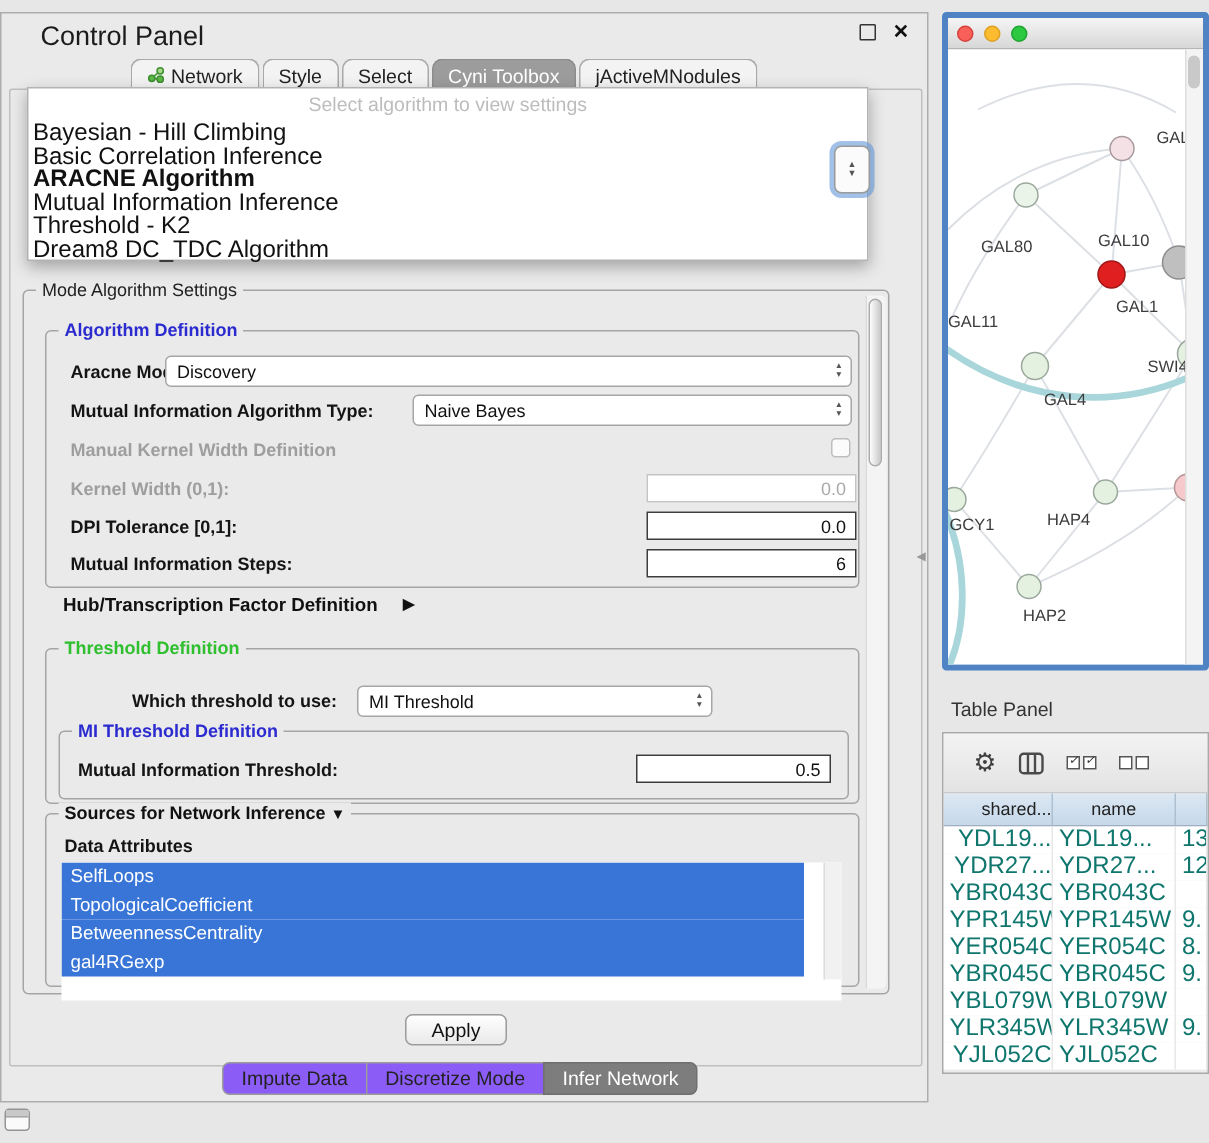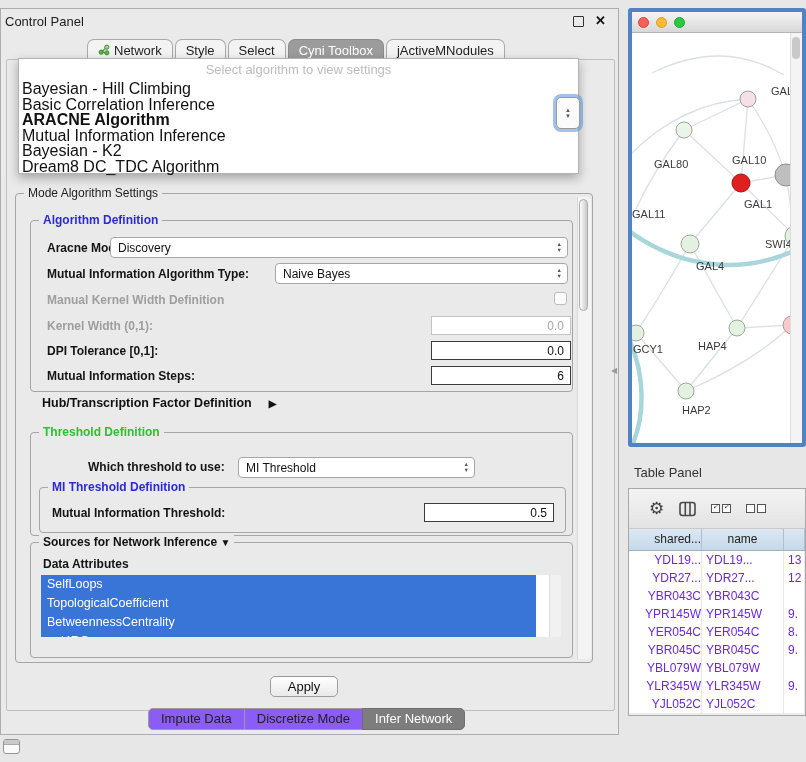--- a/index.html
+++ b/index.html
@@ -1,21 +1,21 @@
 <!DOCTYPE html>
 <html><head>
 <meta charset="utf-8">
 <style>
   html,body{margin:0;padding:0;}
   body{width:806px;height:762px;background:#e7e7e7;font-family:"Liberation Sans",sans-serif;position:relative;overflow:hidden;color:#111;}
 
   
   #control-panel{position:absolute;left:0;top:8px;width:619px;height:727px;background:#eaeaea;border:1px solid #adadad;box-sizing:border-box;}
   .titlebar{position:relative;height:24px;}
-  .cp-title{position:absolute;left:4px;top:5px;font-size:13px;color:#1c1c1c;}
+  .cp-title{position:absolute;left:26px;top:5px;font-size:18px;color:#1c1c1c;}
   .float-ico{position:absolute;right:34px;top:7px;width:9px;height:9px;border:1.5px solid #333;border-radius:1px;}
   .close-ico{position:absolute;right:12px;top:4px;font-size:13px;font-weight:bold;color:#111;}
 
   #top-tabs{position:absolute;left:86px;top:30px;display:flex;gap:2px;z-index:2;}
   .tab{height:20px;padding:0 10px;background:#f3f3f3;border:1px solid #a9a9a9;border-bottom:none;border-radius:7px 7px 0 0;font-size:13px;color:#222;display:flex;align-items:center;gap:4px;}
   .tab.active{background:#9c9c9c;color:#fff;border-color:#8c8c8c;}
 
   .content-frame{position:absolute;left:5px;top:50px;width:607px;height:650px;border:1px solid #bfbfbf;border-radius:2px;background:#eaeaea;}
 
   
@@ -45,21 +45,21 @@
   .flabel.disabled{color:#9e9e9e;}
   .combo{position:absolute;background:#fff;border:1px solid #a6a6a6;border-radius:4px;height:21px;display:flex;align-items:center;font-size:12px;padding-left:7px;box-sizing:border-box;}
   .combo .arrows{margin-left:auto;margin-right:5px;display:flex;flex-direction:column;gap:1px;}
   .combo .arrows i{font-style:normal;font-size:5.5px;line-height:5px;color:#555;}
   .tfield{position:absolute;background:#fff;border:1px solid #3c3c3c;font-size:12px;text-align:right;padding:0 6px;height:19px;line-height:19px;box-sizing:border-box;}
   .tfield.disabled{border-color:#c4c4c4;color:#a9a9a9;}
   .checkbox{position:absolute;width:13px;height:13px;border:1px solid #bdbdbd;border-radius:3px;background:#fbfbfb;box-sizing:border-box;}
   .hub-row{position:absolute;left:26px;top:202px;font-size:12.5px;font-weight:bold;display:flex;align-items:center;gap:17px;}
   .tri{font-size:10px;color:#111;}
 
-  #attr-list{position:absolute;left:10px;top:32px;width:520px;height:62px;background:#fff;overflow:hidden;}
+  #attr-list{position:absolute;left:10px;top:32px;width:520px;height:92px;background:#fff;overflow:hidden;}
   .attr-item{height:19px;line-height:19px;font-size:12.5px;color:#fff;background:#3875d6;padding-left:6px;width:495px;box-sizing:border-box;}
   .attr-scroll{position:absolute;right:0;top:0;width:11px;height:78px;background:#f1f1f1;border-left:1px solid #ddd;}
 
   #apply-btn{position:absolute;left:269px;top:667px;width:68px;height:21px;border:1px solid #9c9c9c;border-radius:5px;background:linear-gradient(#ffffff,#e9e9e9);font-size:13px;text-align:center;line-height:19px;box-sizing:border-box;}
   #bottom-tabs{position:absolute;left:147px;top:699px;display:flex;}
   .btab{height:20px;line-height:20px;padding:0 12px;font-size:13px;background:#8b5cf6;border:1px solid #9b9b9b;margin-left:-1px;color:#222;}
   .btab:first-child{border-radius:5px 0 0 5px;margin-left:0;}
   .btab:last-child{border-radius:0 5px 5px 0;}
   .btab.active{background:#7d7d7d;color:#fff;border-color:#6f6f6f;}
 
@@ -79,21 +79,21 @@
   #table-title{position:absolute;left:634px;top:465px;font-size:13px;color:#333;}
   #table-window{position:absolute;left:628px;top:488px;width:178px;height:228px;background:#ececec;border:1px solid #a8a8a8;box-sizing:border-box;overflow:hidden;}
   .tp-toolbar{height:39px;display:flex;align-items:center;gap:15px;padding-left:20px;border-bottom:1px solid #c9c9c9;background:linear-gradient(#f3f3f3,#e3e3e3);}
   .gear{font-size:17px;color:#3f3f3f;line-height:17px;}
   .cb-pair{display:inline-flex;gap:2px;}
   .cb{width:7px;height:7px;border:1px solid #555;display:inline-block;background:#fff;position:relative;}
   .cb.checked::after{content:"✓";position:absolute;top:-3px;left:0;font-size:8px;color:#333;}
   #table-header{display:flex;height:21px;background:linear-gradient(#dce8f3,#c6d8ea);border-bottom:1px solid #9fb0c1;font-size:12px;color:#222;}
   .hcell{line-height:21px;text-align:center;border-right:1px solid #aebfd0;box-sizing:border-box;}
   .c1{width:73px;text-align:right;}.c2{width:82px;}.c3{flex:1;}
-  .trow{display:flex;height:18px;background:#fff;font-size:12px;color:#6d28d9;}
+  .trow{display:flex;height:18px;background:#fff;font-size:16px;color:#0f766e;}
   .tcell{line-height:18px;padding-left:4px;border-right:1px solid #e8e8e8;box-sizing:border-box;overflow:hidden;white-space:nowrap;}
 
   
   #split-handle{position:absolute;left:611px;top:366px;font-size:8px;color:#999;}
   #dock-icon{position:absolute;left:3px;top:739px;width:17px;height:15px;border:1px solid #949494;border-radius:3px;background:#fafafa;box-sizing:border-box;}
   #dock-icon div{height:4px;background:#c9c9c9;border-bottom:1px solid #a9a9a9;}
 </style>
 </head>
 <body>
 
@@ -210,21 +210,21 @@
     </div>
   </div>
 
   <div id="algo-popup">
     <div class="popup-placeholder">Select algorithm to view settings</div>
     <div id="popup-items">
         <div class="popup-item">Bayesian - Hill Climbing</div>
         <div class="popup-item">Basic Correlation Inference</div>
         <div class="popup-item selected">ARACNE Algorithm</div>
         <div class="popup-item">Mutual Information Inference</div>
-        <div class="popup-item">Bayesian - K2</div>
+        <div class="popup-item">Threshold - K2</div>
         <div class="popup-item">Dream8 DC_TDC Algorithm</div>
       </div>
   </div>
   <div id="combo-fragment">
     <i>▲</i>
     <i>▼</i>
   </div>
 
   <div id="apply-btn">Apply</div>
   <div id="bottom-tabs">

